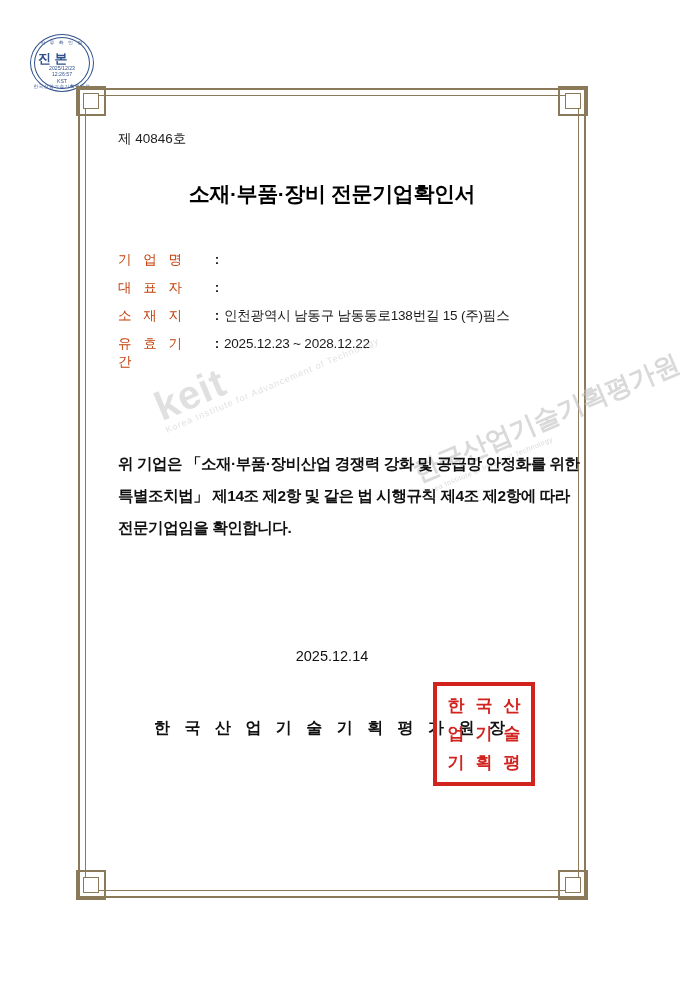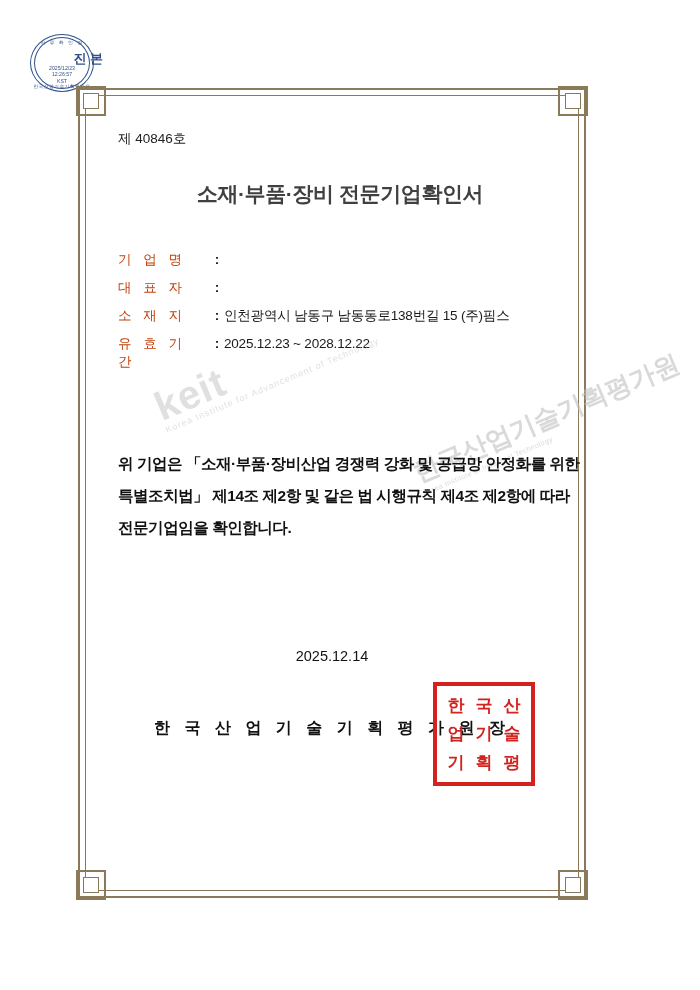--- a/index.html
+++ b/index.html
@@ -51,24 +51,24 @@
     top: 5px;
     width: 72px;
     text-align: center;
     font-size: 5px;
     letter-spacing: 1.4px;
     color: #31518c;
     transform: scaleY(0.9);
   }
   .verify-stamp .center-word {
     position: absolute;
-    left: 5px;
+    left: 12px;
     top: 16px;
     width: 72px;
-    text-align: right;
+    text-align: left;
     font-size: 13px;
     font-weight: bold;
     color: #31518c;
   }
   .verify-stamp .lines {
     position: absolute;
     left: 0;
     top: 31px;
     width: 72px;
     text-align: center;
@@ -141,28 +141,28 @@
   }
   .doc-no {
     position: absolute;
     left: 40px;
     top: 42px;
     font-size: 13.5px;
     color: #222;
   }
   .title {
     position: absolute;
-    left: 8px;
+    left: 0;
     top: 92px;
     width: 100%;
     text-align: center;
     font-size: 21px;
     font-weight: bold;
     letter-spacing: -0.4px;
-    color: #404040;
+    color: #000000;
   }
 
   .fields {
     position: absolute;
     left: 40px;
     top: 163px;
     width: 470px;
   }
   .field-row {
     display: flex;

